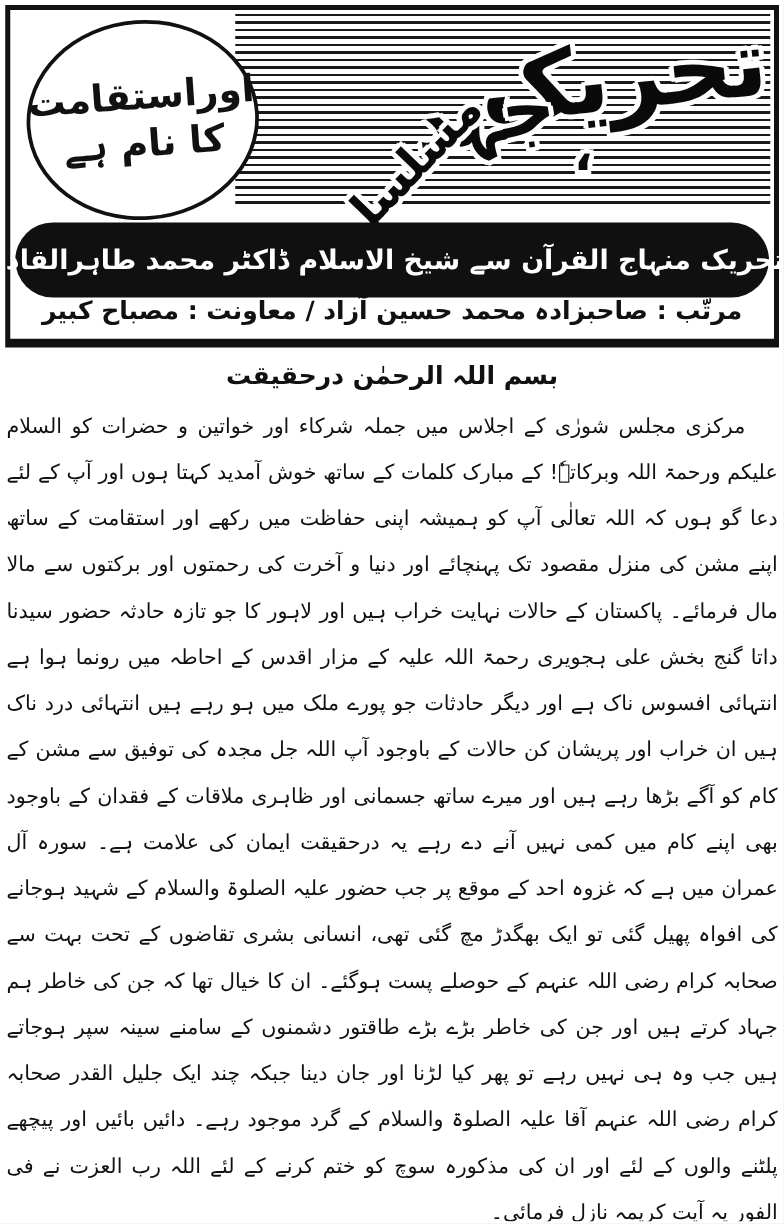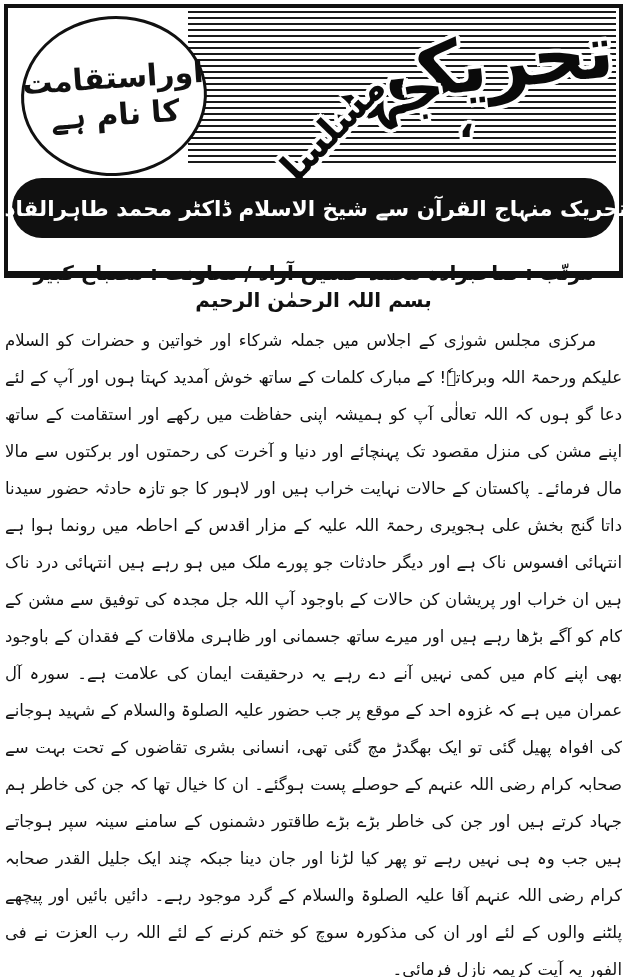--- a/index.html
+++ b/index.html
@@ -77,23 +77,23 @@
   }
   .headline-bar .txt{
     color:#ffffff;
     font-size:21.5px;
     font-weight:bold;
     white-space:nowrap;
   }
 
   
   .byline{
-    position:absolute; left:0; right:0; top:248px;
+    position:absolute; left:0; right:0; top:228px;
     height:34px;
-    display:flex; align-items:center; justify-content:center;
+    display:flex; justify-content:center;
   }
   .byline .txt{ font-size:20px; font-weight:bold; }
 
   
   .article{
     position:absolute; left:5px; right:5px; top:284px; bottom:2px;
     overflow:hidden;
   }
   .bismillah{
     text-align:center;
@@ -132,18 +132,18 @@
       <span class="txt">مرکزی مجلس شورٰی تحریک منہاج القرآن سے شیخ الاسلام ڈاکٹر محمد طاہرالقادری کا خصوصی خطاب</span>
     </div>
 
     <div class="byline">
       <span class="txt">مرتّب : صاحبزادہ محمد حسین آزاد / معاونت : مصباح کبیر</span>
     </div>
 
   </div>
 
   <div class="article">
-    <div class="bismillah">بسم اللہ الرحمٰن الرحیم</div>
+    <div class="bismillah">بسم اللہ الرحمٰن درحقیقت</div>
     <p class="body-par">مرکزی مجلس شورٰی کے اجلاس میں جملہ شرکاء اور خواتین و حضرات کو السلام علیکم ورحمۃ اللہ وبرکاتہٗ! کے مبارک کلمات کے ساتھ خوش آمدید کہتا ہوں اور آپ کے لئے دعا گو ہوں کہ اللہ تعالٰی آپ کو ہمیشہ اپنی حفاظت میں رکھے اور استقامت کے ساتھ اپنے مشن کی منزل مقصود تک پہنچائے اور دنیا و آخرت کی رحمتوں اور برکتوں سے مالا مال فرمائے۔ پاکستان کے حالات نہایت خراب ہیں اور لاہور کا جو تازہ حادثہ حضور سیدنا داتا گنج بخش علی ہجویری رحمۃ اللہ علیہ کے مزار اقدس کے احاطہ میں رونما ہوا ہے انتہائی افسوس ناک ہے اور دیگر حادثات جو پورے ملک میں ہو رہے ہیں انتہائی درد ناک ہیں ان خراب اور پریشان کن حالات کے باوجود آپ اللہ جل مجدہ کی توفیق سے مشن کے کام کو آگے بڑھا رہے ہیں اور میرے ساتھ جسمانی اور ظاہری ملاقات کے فقدان کے باوجود بھی اپنے کام میں کمی نہیں آنے دے رہے یہ درحقیقت ایمان کی علامت ہے۔ سورہ آل عمران میں ہے کہ غزوہ احد کے موقع پر جب حضور علیہ الصلوۃ والسلام کے شہید ہوجانے کی افواہ پھیل گئی تو ایک بھگدڑ مچ گئی تھی، انسانی بشری تقاضوں کے تحت بہت سے صحابہ کرام رضی اللہ عنہم کے حوصلے پست ہوگئے۔ ان کا خیال تھا کہ جن کی خاطر ہم جہاد کرتے ہیں اور جن کی خاطر بڑے بڑے طاقتور دشمنوں کے سامنے سینہ سپر ہوجاتے ہیں جب وہ ہی نہیں رہے تو پھر کیا لڑنا اور جان دینا جبکہ چند ایک جلیل القدر صحابہ کرام رضی اللہ عنہم آقا علیہ الصلوۃ والسلام کے گرد موجود رہے۔ دائیں بائیں اور پیچھے پلٹنے والوں کے لئے اور ان کی مذکورہ سوچ کو ختم کرنے کے لئے اللہ رب العزت نے فی الفور یہ آیت کریمہ نازل فرمائی۔</p>
 
   </div>
 
 </div>
 
 </body></html>

